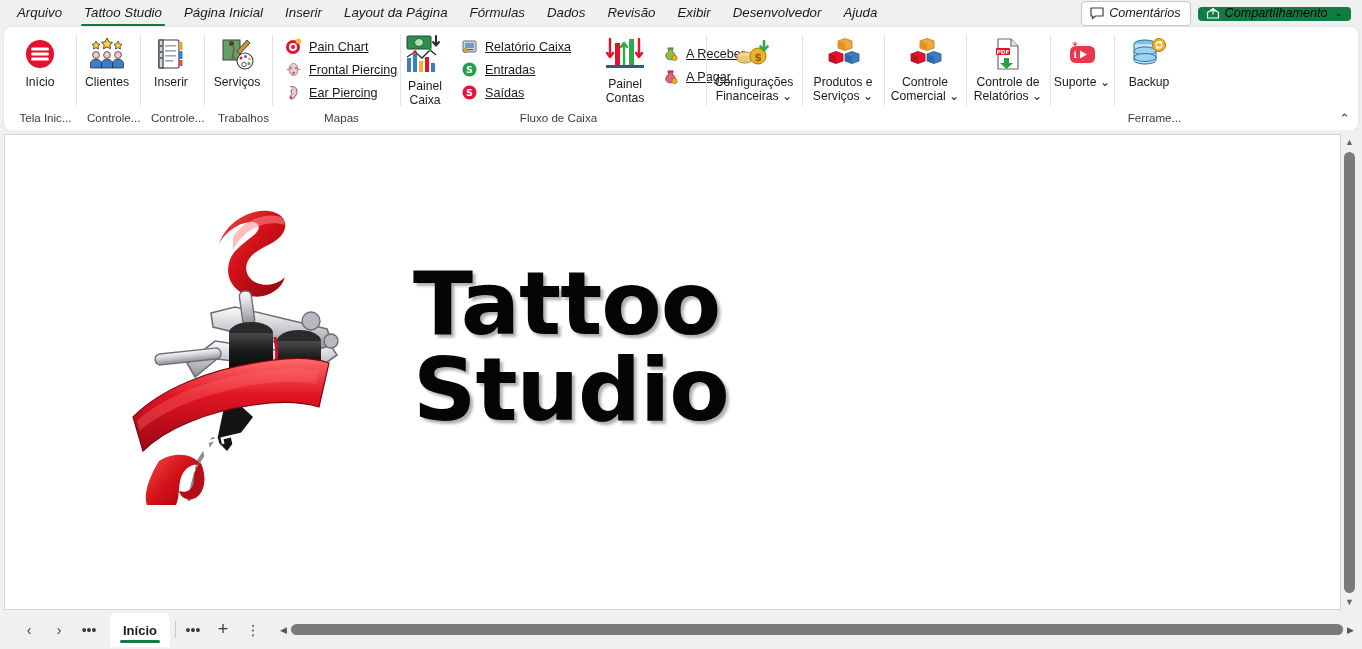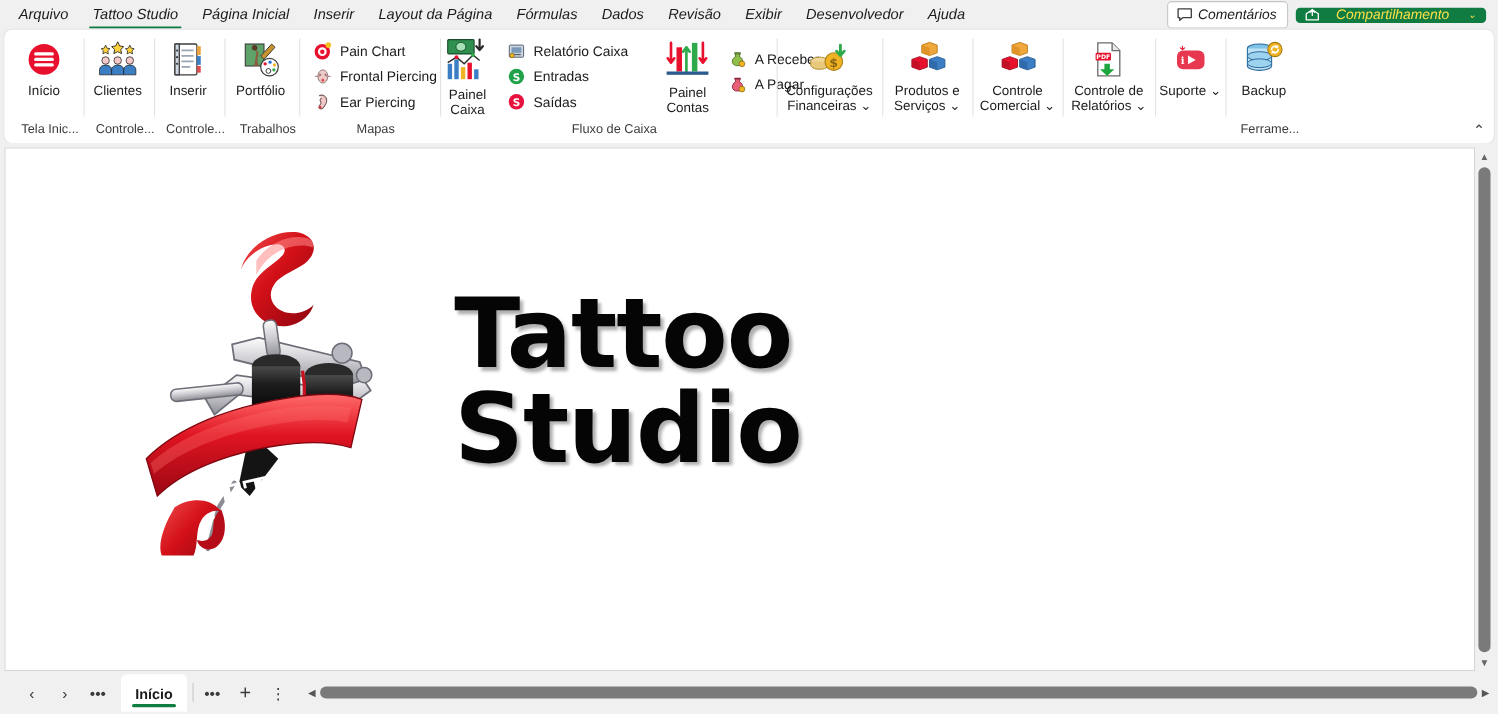--- a/index.html
+++ b/index.html
@@ -53,23 +53,23 @@
     display: flex; align-items: center; gap: 5px;
     border: 1px solid #c6c6c6;
     background: #fff;
     border-radius: 4px;
     font-size: 12.6px;
     padding: 3px 9px 4px 8px;
     height: 25px;
     cursor: pointer;
   }
   .btn-share {
-    display: flex; align-items: center; gap: 15px;
+    display: flex; align-items: center; gap: 5px;
     background: #107c41;
-    color: #fde047;
+    color: #000000;
     border-radius: 4px;
     font-size: 12.6px;
     padding: 3px 9px 4px 8px;
     height: 14px;
     cursor: pointer;
   }
   .chev-sm { font-size: 9px; margin-left: 2px; opacity: .95; }
 
   
   .ribbon {
@@ -116,21 +116,21 @@
     padding: 4px 2px 0 2px;
     cursor: pointer;
     border-radius: 4px;
   }
   .bigbtn .ic { height: 38px; display:flex; align-items:center; justify-content:center; }
   .bigbtn .lbl {
     font-size: 12.2px; text-align: center; line-height: 14px;
     margin-top: 2px; color: #1c1c1c; white-space: nowrap;
   }
   .bigbtn .lbl.two { white-space: normal; width: 76px; }
-  .smallcol { display: flex; flex-direction: column; padding: 5px 6px 0 6px; gap: 2px; }
+  .smallcol { display: flex; flex-direction: column; padding: 5px 6px 0 6px; gap: 2px; text-decoration: underline; }
   .smallbtn {
     display: flex; align-items: center; gap: 7px;
     font-size: 12.6px; padding: 2px 6px 2px 3px;
     border-radius: 3px; cursor: pointer; white-space: nowrap;
   }
   .collapse-chev {
     position: absolute; right: 8px; bottom: 4px;
     font-size: 13px; color: #444; cursor: pointer;
   }
 
@@ -327,21 +327,21 @@
             <path d="M22 6l7 7-10 10-7-7z" fill="none"></path>
             <path d="M27 3l3 3-10 11-3-3z" fill="#c8922c" stroke="#3c3c3c" stroke-width=".9"></path>
             <circle cx="25" cy="24" r="8" fill="#fff" stroke="#3c3c3c" stroke-width="1.1"></circle>
             <circle cx="21" cy="21" r="1.5" fill="#e8112d"></circle>
             <circle cx="25.5" cy="19.5" r="1.5" fill="#2a6fd0"></circle>
             <circle cx="29.5" cy="22" r="1.5" fill="#f0b323"></circle>
             <circle cx="29" cy="26.5" r="1.5" fill="#2faa4a"></circle>
             <circle cx="24" cy="27.5" r="2.2" fill="#fff" stroke="#3c3c3c" stroke-width=".9"></circle>
           </svg>
         </span>
-        <span class="lbl">Portfólio</span>
+        <span class="lbl">Serviços</span>
       </div>
     </div>
     <div class="rgroup-label">Trabalhos</div>
   </div>
 
   <div class="rgroup" style="width:128px">
     <div class="rgroup-body">
       <div class="smallcol" style="padding-left:10px">
         <div class="smallbtn">
           <span>

